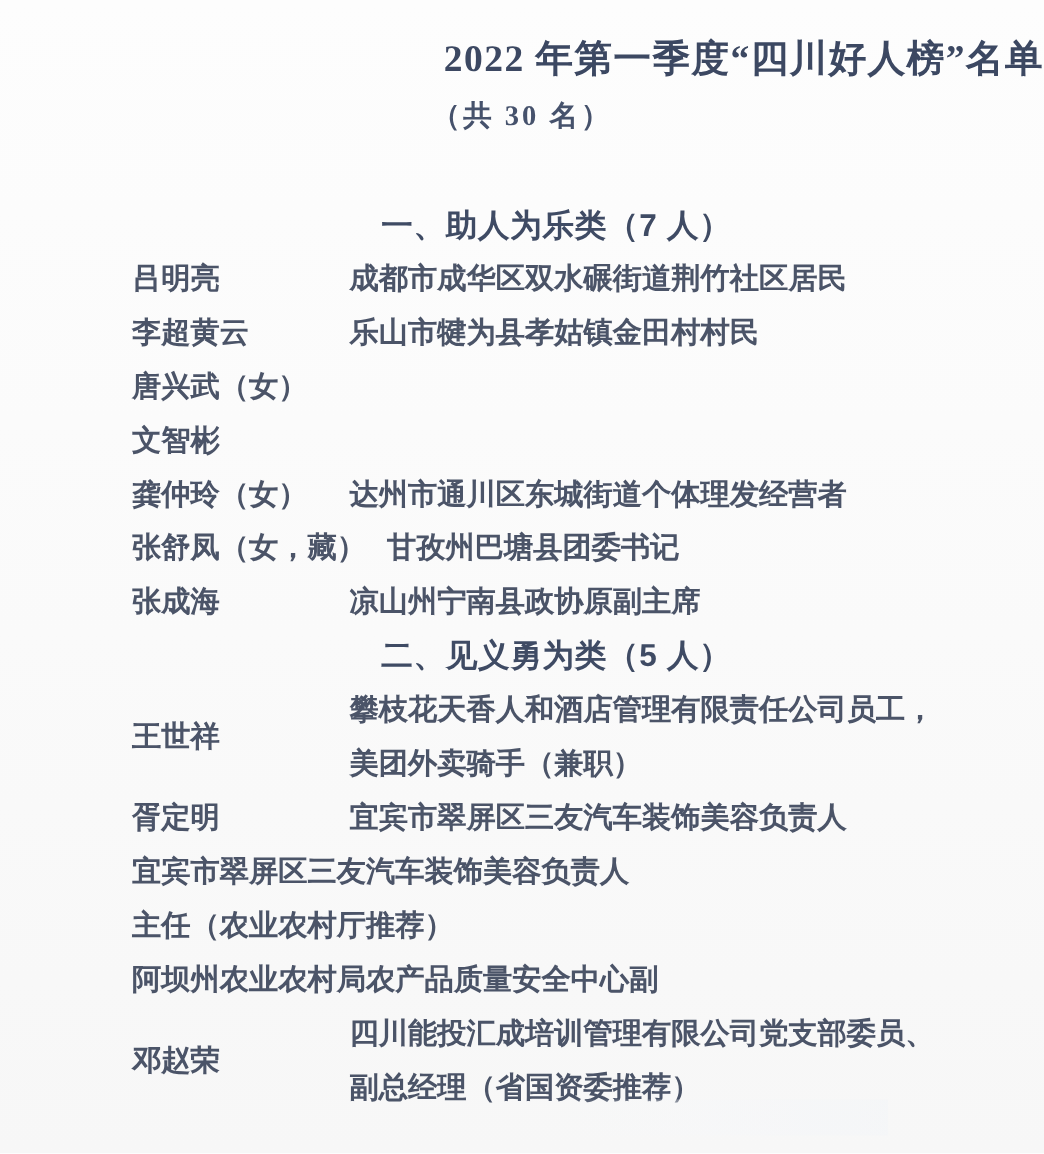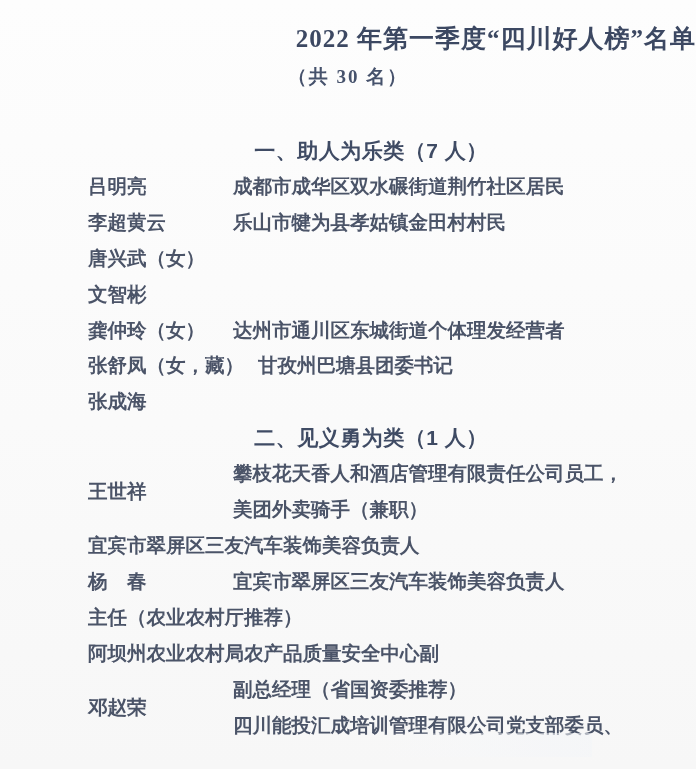--- a/index.html
+++ b/index.html
@@ -124,48 +124,51 @@
         </div>
       </div>
       <div class="entry">
         <div class="entry-name">张舒凤（女，藏）</div>
         <div class="entry-desc">
           <div class="desc-line">甘孜州巴塘县团委书记</div>
         </div>
       </div>
       <div class="entry">
         <div class="entry-name">张成海</div>
+        <div class="entry-desc">
+          <div class="desc-line">凉山州宁南县政协原副主席</div>
+        </div>
       </div>
-      <div class="section-heading">二、见义勇为类（1 人）</div>
+      <div class="section-heading">二、见义勇为类（5 人）</div>
       <div class="entry">
         <div class="entry-name">王世祥</div>
         <div class="entry-desc">
           <div class="desc-line">攀枝花天香人和酒店管理有限责任公司员工，</div>
           <div class="desc-line">美团外卖骑手（兼职）</div>
         </div>
       </div>
       <div class="entry">
+        <div class="entry-name">胥定明</div>
         <div class="entry-desc">
           <div class="desc-line">宜宾市翠屏区三友汽车装饰美容负责人</div>
         </div>
       </div>
       <div class="entry">
-        <div class="entry-name">杨　春</div>
         <div class="entry-desc">
           <div class="desc-line">宜宾市翠屏区三友汽车装饰美容负责人</div>
         </div>
       </div>
       <div class="entry">
         <div class="entry-desc">
           <div class="desc-line">主任（农业农村厅推荐）</div>
           <div class="desc-line">阿坝州农业农村局农产品质量安全中心副</div>
         </div>
       </div>
       <div class="entry">
         <div class="entry-name">邓赵荣</div>
         <div class="entry-desc">
+          <div class="desc-line">四川能投汇成培训管理有限公司党支部委员、</div>
           <div class="desc-line">副总经理（省国资委推荐）</div>
-          <div class="desc-line">四川能投汇成培训管理有限公司党支部委员、</div>
         </div>
       </div>
     </div>
   <div class="smudge"></div>
 </div>
 
 </body></html>

